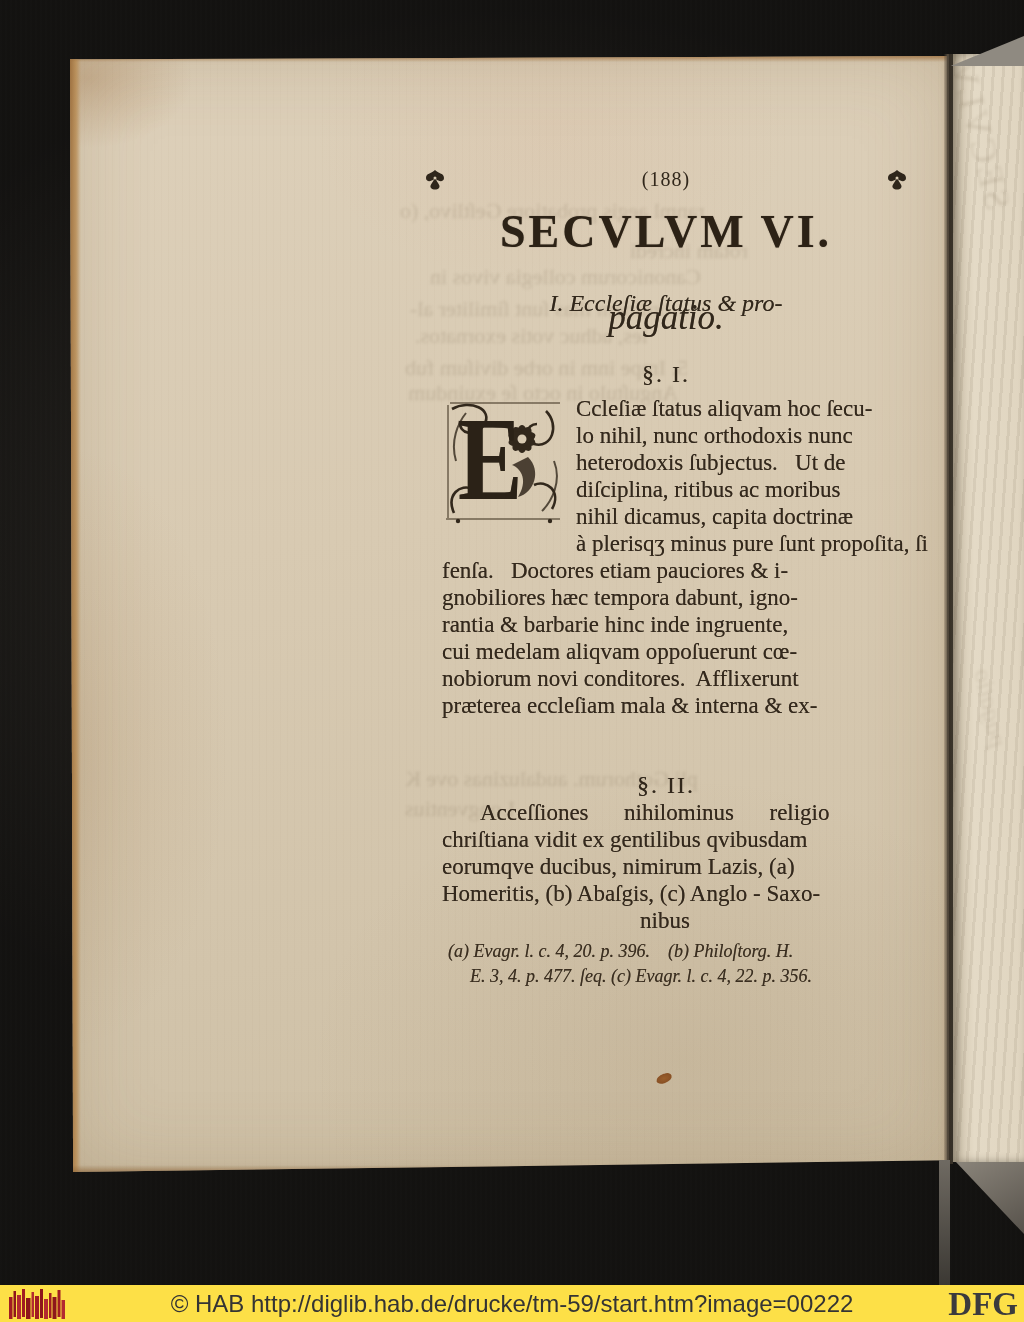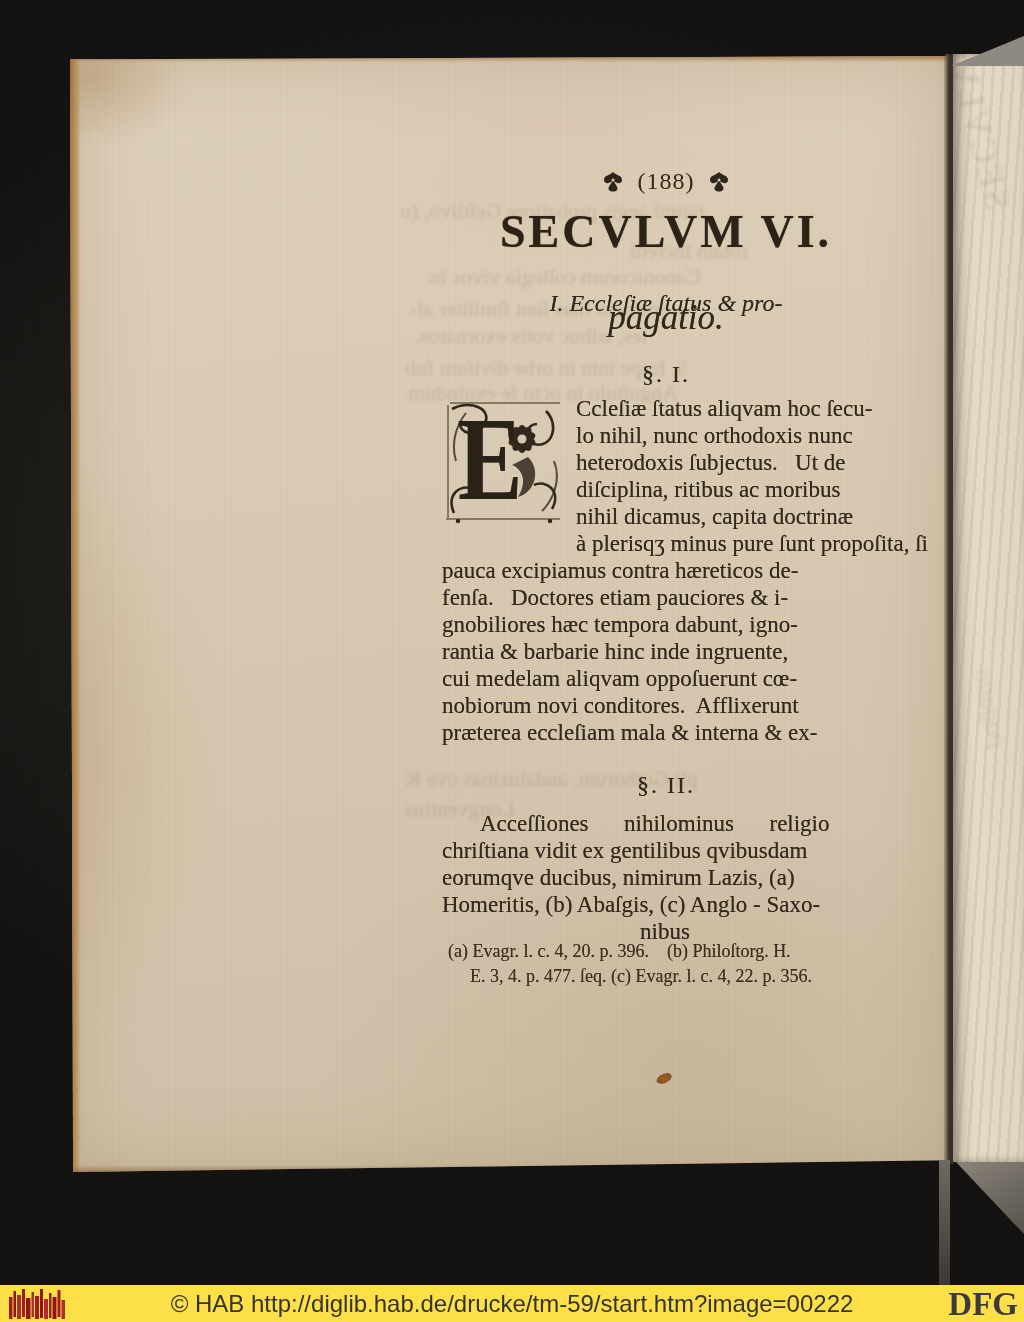--- a/index.html
+++ b/index.html
@@ -35,39 +35,39 @@
     background:linear-gradient(180deg,rgba(160,112,60,.75), rgba(160,112,60,0));}
   .edge-bottom{position:absolute;left:0;bottom:0;right:0;height:7px;pointer-events:none;
     background:linear-gradient(0deg,rgba(140,100,55,.55), rgba(140,100,55,0));}
 
   
   .ghost{position:absolute;transform:scaleX(-1);color:#6d5c44;opacity:.20;
     filter:blur(1.4px);font-size:22px;white-space:nowrap;pointer-events:none;}
 
   
   .centered{position:absolute;left:352px;width:488px;text-align:center;}
-  .header-row{top:112px;display:flex;justify-content:center;align-items:center;gap:12px;
-    font-size:24px;letter-spacing:1px;color:#31271b;}
+  .header-row{top:112px;display:flex;justify-content:space-between;align-items:center;gap:12px;
+    font-size:20px;letter-spacing:1px;color:#31271b;}
   .title{top:148px;font-size:46px;line-height:56px;font-weight:700;letter-spacing:3px;
     color:#2c2216;text-shadow:0 0 1px rgba(44,34,22,.5);}
   .subtitle1{top:234px;font-size:24px;font-style:italic;color:#31271b;text-shadow:0 0 .5px rgba(49,39,27,.6);}
   .subtitle2{top:242px;font-size:35px;font-style:italic;color:#31271b;text-shadow:0 0 .5px rgba(49,39,27,.6);}
   .sec-head{font-size:24px;letter-spacing:2px;color:#31271b;text-shadow:0 0 .5px rgba(49,39,27,.6);}
   .sec1{top:305px;} .sec2{top:716px;}
 
   .body-col{position:absolute;left:372px;width:452px;font-size:23px;line-height:27px;
     color:#33281c;text-shadow:0 0 .45px rgba(51,40,28,.65);}
   .para1{top:339px;} .para2{top:743px;}
   .line{white-space:pre;}
-  .para2 .line:first-child{padding-left:38px;word-spacing:12px;margin-top:11px;}
+  .para2 .line:first-child{padding-left:38px;word-spacing:12px;}
   .para2 .line:last-child{text-align:center;padding-right:6px;}
 
   .dropcap-box{float:left;width:130px;height:134px;margin:2px 4px 0 0;position:relative;}
   .footnotes{position:absolute;left:378px;top:883px;width:445px;font-size:18px;line-height:25px;
-    color:#3a2e20;text-shadow:0 0 .4px rgba(58,46,32,.6);}
+    font-style:italic;color:#3a2e20;text-shadow:0 0 .4px rgba(58,46,32,.6);}
   .footnotes .line:last-child{padding-left:22px;}
 
   .blot{position:absolute;left:586px;top:1018px;width:16px;height:9px;border-radius:60% 40% 55% 45%;
     background:radial-gradient(#94541f,#7a3f14);transform:rotate(-18deg);opacity:.9;}
 
   
   .gutter{position:absolute;left:944px;top:54px;width:9px;height:1110px;
     background:linear-gradient(90deg, rgba(60,50,38,.15), #5c5143 45%, #362f26 60%, rgba(90,80,62,.5));}
   .sliver{position:absolute;left:953px;top:54px;width:71px;height:1108px;overflow:hidden;
     background:
@@ -167,21 +167,20 @@
             <text x="0" y="102" font-family="Liberation Serif, DejaVu Serif, serif" font-size="118" font-weight="bold" fill="#2b2217">E</text>
           </g>
         </svg>
       </div>
       <div class="line">Ccleſiæ ſtatus aliqvam hoc ſecu-</div>
       <div class="line">lo nihil, nunc orthodoxis nunc</div>
       <div class="line">heterodoxis ſubjectus.   Ut de</div>
       <div class="line">diſciplina, ritibus ac moribus</div>
       <div class="line">nihil dicamus, capita doctrinæ</div>
       <div class="line">à plerisqʒ minus pure ſunt propoſita, ſi</div>
-      <div class="line">pauca excipiamus contra hæreticos de-</div>
       <div class="line">fenſa.   Doctores etiam pauciores &amp; i-</div>
       <div class="line">gnobiliores hæc tempora dabunt, igno-</div>
       <div class="line">rantia &amp; barbarie hinc inde ingruente,</div>
       <div class="line">cui medelam aliqvam oppoſuerunt cœ-</div>
       <div class="line">nobiorum novi conditores.  Afflixerunt</div>
       <div class="line">præterea eccleſiam mala &amp; interna &amp; ex-</div>
     </div>
 
     <div class="centered sec-head sec2">§. II.</div>
 

